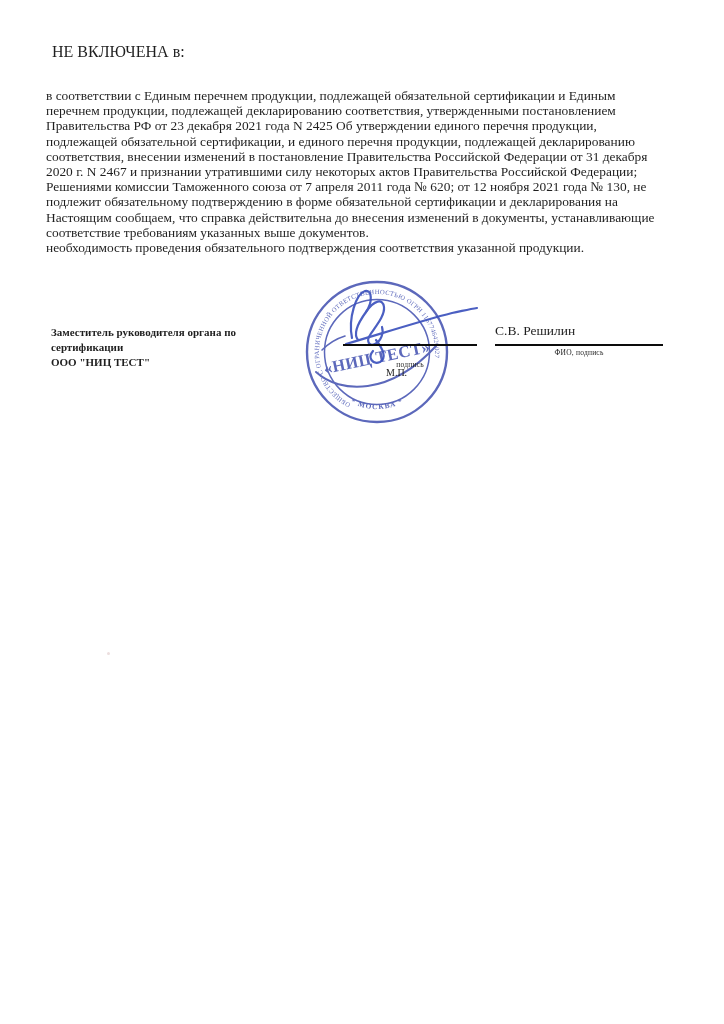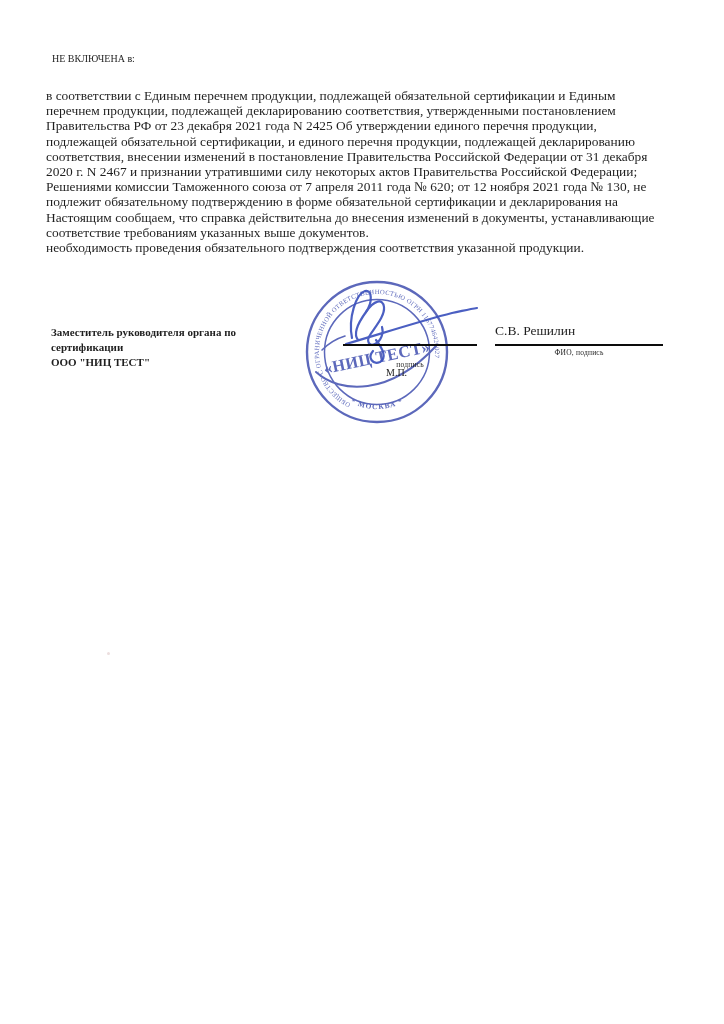--- a/index.html
+++ b/index.html
@@ -5,22 +5,22 @@
   html,body{margin:0;padding:0;background:#ffffff;}
   .page{
     position:relative;
     width:724px;height:1024px;
     background:#ffffff;
     overflow:hidden;
     font-family:"Liberation Serif", serif;
     color:#1f1f1f;
   }
   .heading{
-    position:absolute;left:52px;top:53px;
-    font-size:10px;white-space:nowrap;
+    position:absolute;left:52px;top:43px;
+    font-size:16px;white-space:nowrap;
   }
   .body-text{
     position:absolute;left:46px;top:88px;width:640px;
     font-size:13.4px;line-height:15.2px;
   }
   .body-text .line{white-space:nowrap;font-family:Liberation Serif, serif;}
   .signer-title{
     position:absolute;left:51px;top:325px;width:240px;
     font-size:11px;line-height:15.2px;font-weight:bold;
   }

